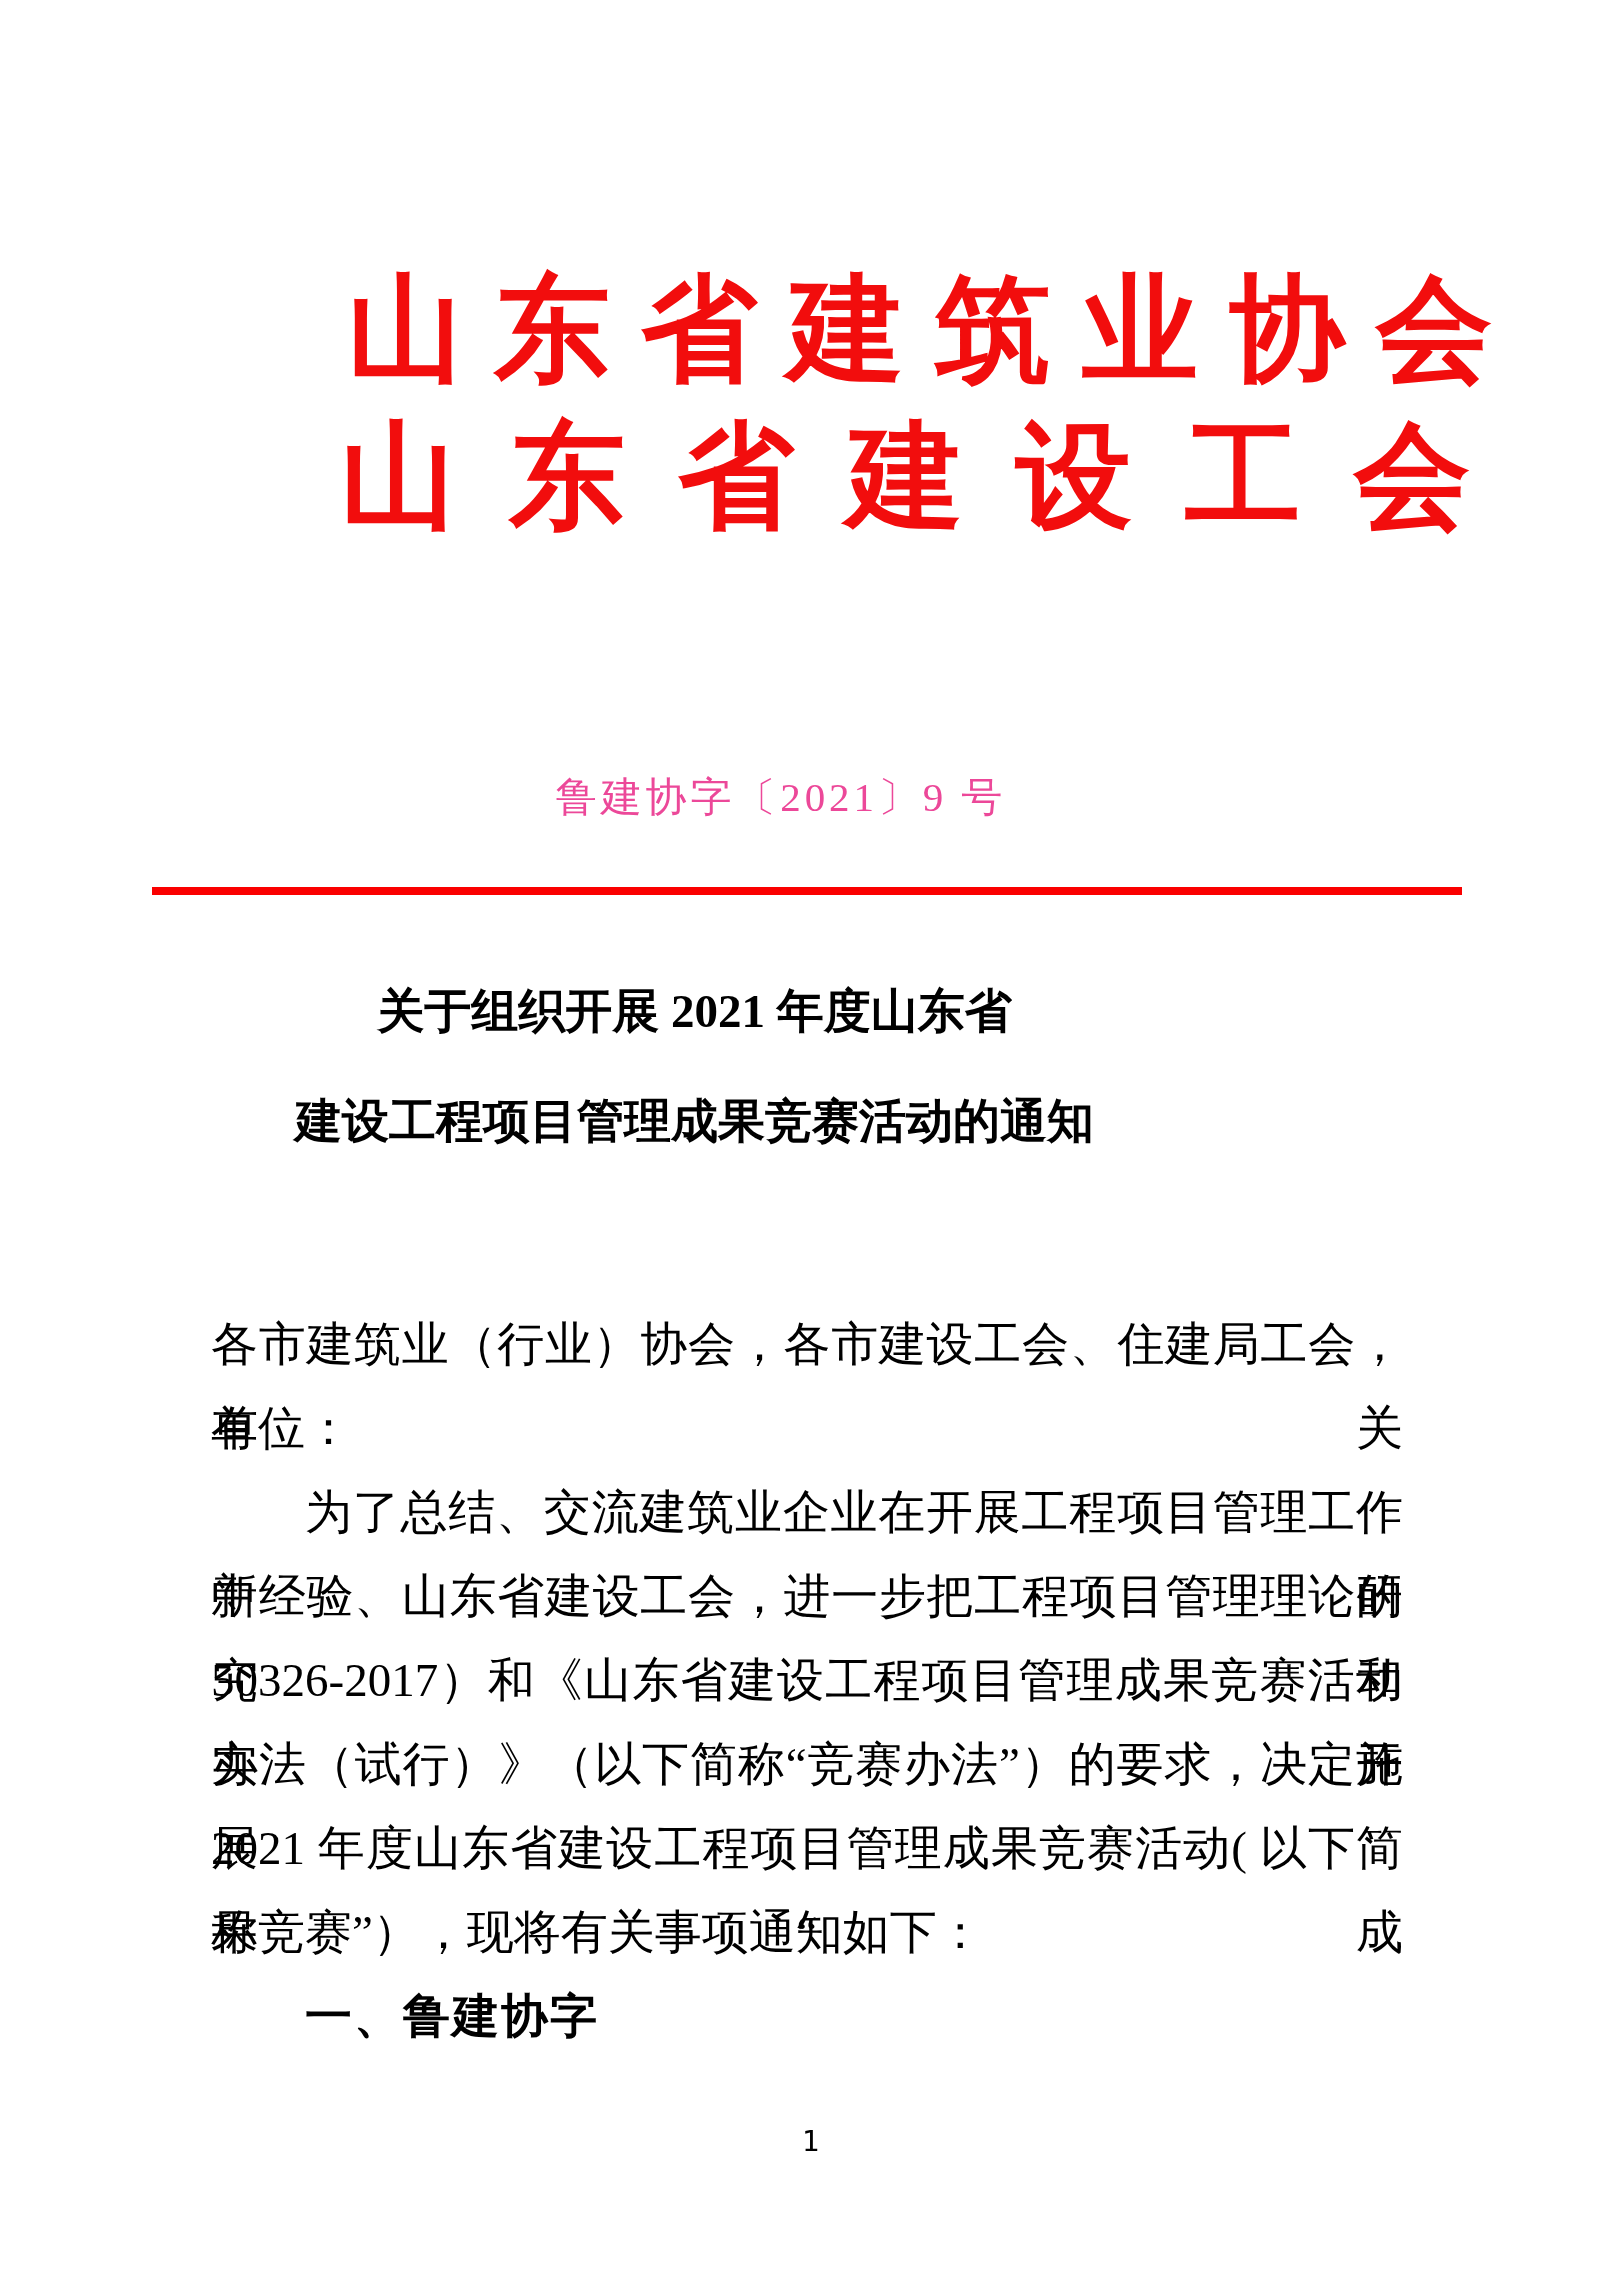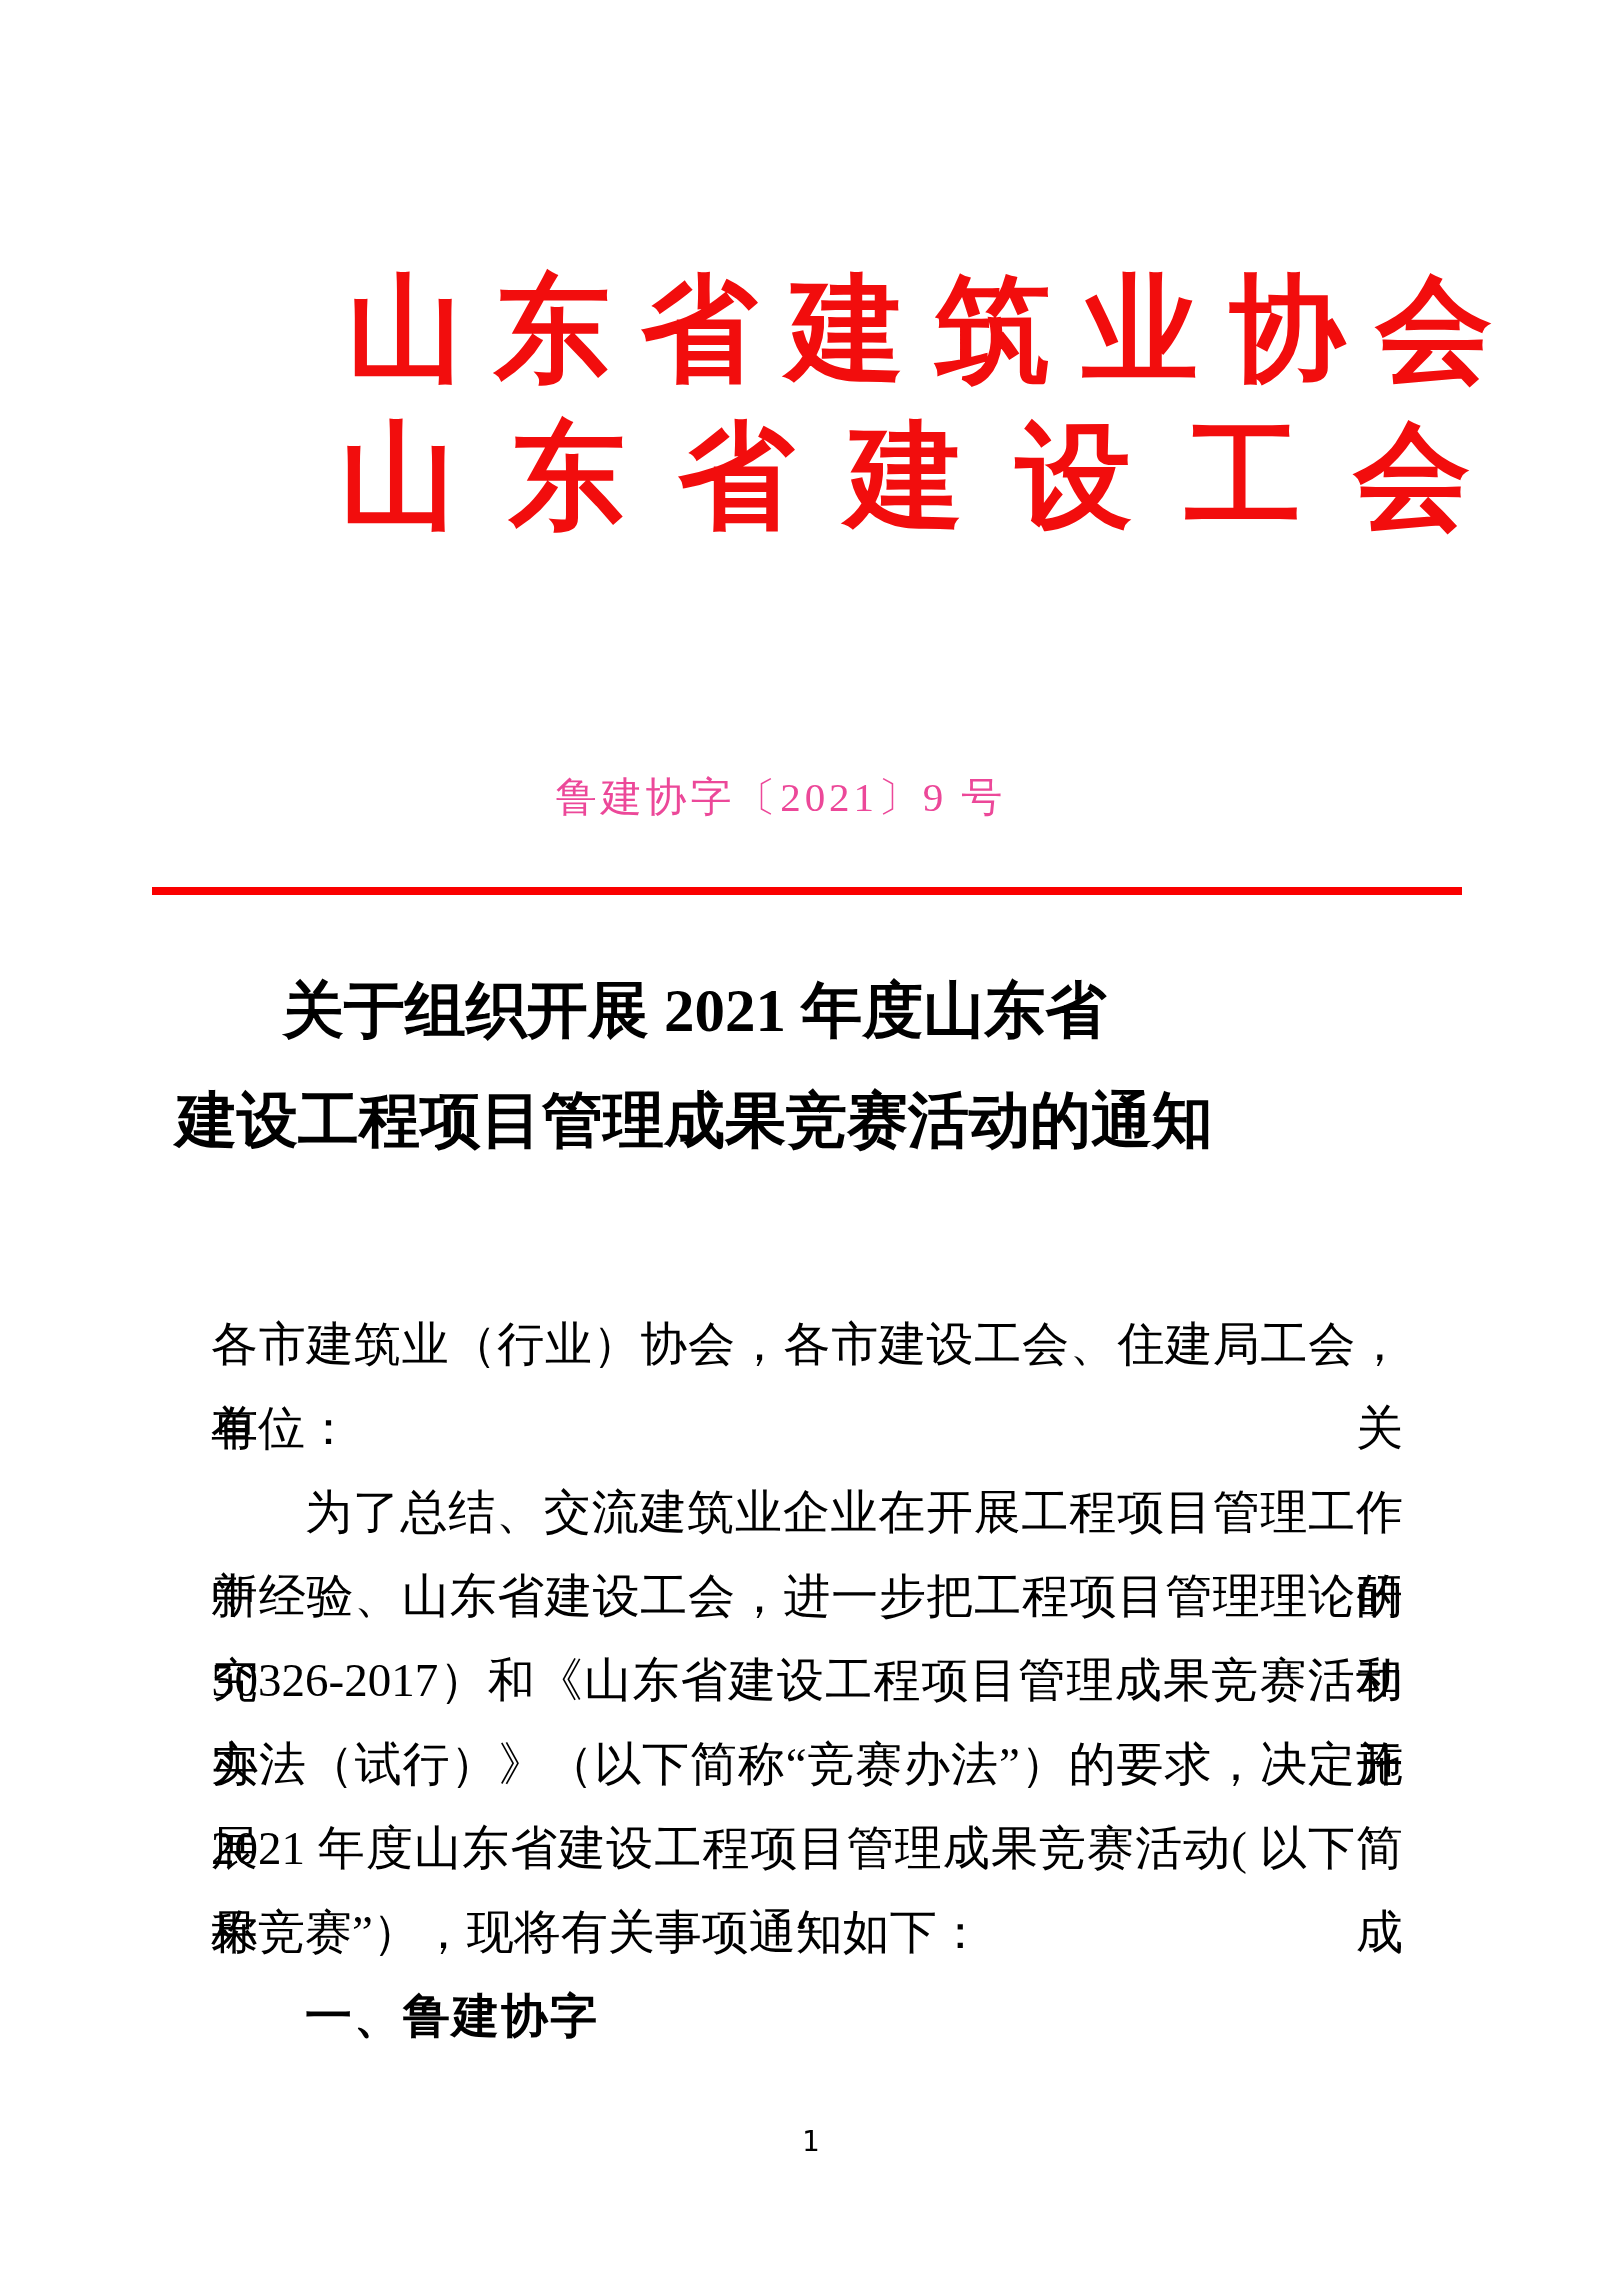--- a/index.html
+++ b/index.html
@@ -56,21 +56,21 @@
     height:7.8px;
     background:#fa0000;
   }
   
   .notice-title {
     position:absolute;
     top:956px;
     left:0;
     width:1389px;
     text-align:center;
-    font-size:61px;
+    font-size:47px;
     line-height:110px;
     font-weight:bold;
     white-space:nowrap;
   }
   
   .notice-body {
     position:absolute;
     top:1302px;
     left:211px;
     width:1192px;

